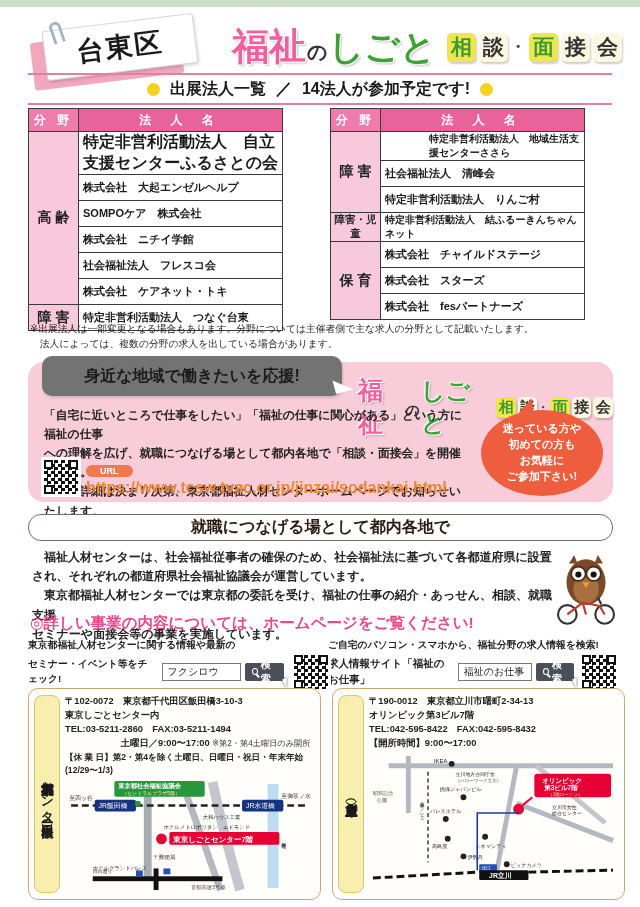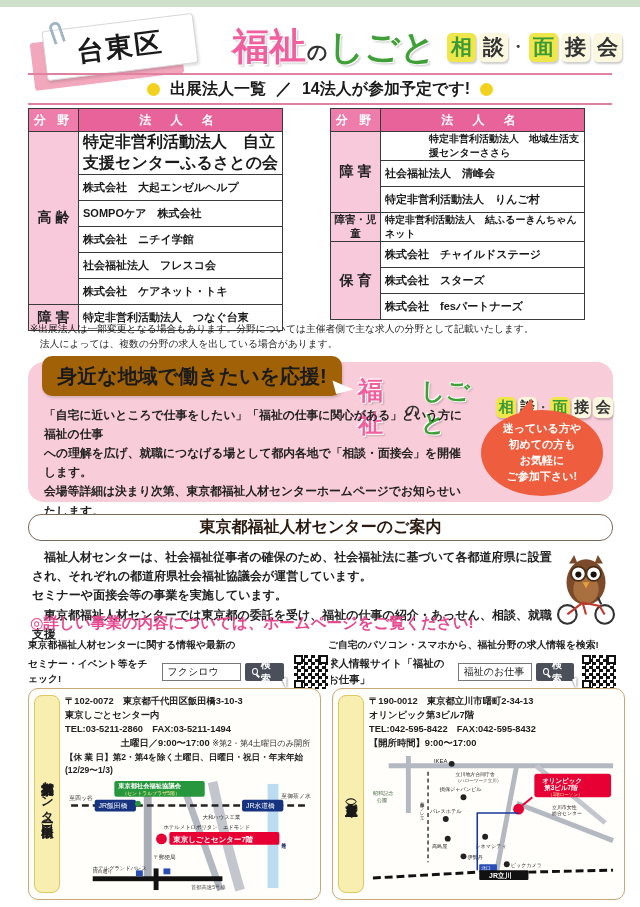--- a/index.html
+++ b/index.html
@@ -39,21 +39,21 @@
   .th-name { background:#e9639b; letter-spacing:8px; }
   .cat-cell { background:#f7c9da; text-align:center; font-weight:bold; font-size:14px; color:#222; }
   .cat-cell.small { font-size:10.5px; }
   .name-cell { background:#fff; font-size:11px; font-weight:bold; color:#1a1a1a; padding:0 4px; height:26px; }
 
   
   .note { position:absolute; top:322px; left:30px; width:585px; font-size:9.8px; color:#222; line-height:1.5; }
 
   
   .pink { position:absolute; top:362px; left:28px; width:585px; height:140px; background:#f9ccd9; border-radius:16px; }
-  .bubble { position:absolute; top:-6px; left:14px; width:300px; height:40px; background:#a16207; border-radius:10px; box-shadow:1px 2px 3px rgba(0,0,0,.15); display:flex; align-items:center; justify-content:center; font-size:20px; font-weight:bold; color:#1a1a1a; }
+  .bubble { position:absolute; top:-6px; left:14px; width:300px; height:40px; background:#737373; border-radius:10px; box-shadow:1px 2px 3px rgba(0,0,0,.15); display:flex; align-items:center; justify-content:center; font-size:16px; font-weight:bold; color:#1a1a1a; }
   .bubble:after { content:""; position:absolute; right:-10px; bottom:4px; width:0; height:0; border-style:solid; border-width:14px 0 0 18px; border-color:transparent transparent transparent #fff; transform:rotate(-15deg); }
   .logo-small { top:12px; left:330px; }
   .logo-small .t-fukushi { font-size:25px; }
   .logo-small .t-no { font-size:14px; margin:7px 1px 0; }
   .logo-small .t-shigoto { font-size:24px; margin-right:5px; }
   .logo-small .bx { width:21px; height:21px; font-size:15px; margin-left:2px; }
   .logo-small .logo-dot { font-size:11px; }
   .pink-body { position:absolute; top:44px; left:16px; width:420px; font-size:11.8px; font-weight:bold; color:#222; line-height:1.62; }
   .url-row { position:absolute; left:16px; top:98px; display:flex; align-items:flex-start; gap:8px; }
   .url-pill { display:inline-block; background:#ee7a52; color:#fff; font-size:9px; font-weight:bold; border-radius:8px; padding:1px 14px; margin-bottom:2px; }
@@ -210,36 +210,47 @@
       <span class="logo-dot">・</span>
       <span class="bx yellow">面</span>
       <span class="bx pale">接</span>
       <span class="bx pale">会</span>
     </div>
     <div class="pink-body">
       <div>「自宅に近いところで仕事をしたい」「福祉の仕事に関心がある」という方に福祉の仕事</div>
       <div>への理解を広げ、就職につなげる場として都内各地で「相談・面接会」を開催します。</div>
       <div>会場等詳細は決まり次第、東京都福祉人材センターホームページでお知らせいたします。</div>
     </div>
+    <div class="url-row">
+      <div class="qr">
+          <i></i>
+          <i></i>
+          <i></i>
+        </div>
+      <div>
+        <span class="url-pill">URL</span>
+        <div class="url-text">https://www.tcsw.tvac.or.jp/jinzai/sodankai.html</div>
+      </div>
+    </div>
     <div class="orange-bubble">
       <span>迷っている方や</span>
       <span>初めての方も</span>
       <span>お気軽に</span>
       <span>ご参加下さい!</span>
     </div>
   </div>
 
   <div class="info-title">
-    <span>東京都福祉人材センターのご案内</span>
+    <span>就職につなげる場として都内各地で</span>
   </div>
   <div class="info-paras">
     <div>　福祉人材センターは、社会福祉従事者の確保のため、社会福祉法に基づいて各都道府県に設置</div>
     <div>され、それぞれの都道府県社会福祉協議会が運営しています。</div>
+    <div>　東京都福祉人材センターでは東京都の委託を受け、福祉の仕事の紹介・あっせん、相談、就職支援</div>
     <div>セミナーや面接会等の事業を実施しています。</div>
-    <div>　東京都福祉人材センターでは東京都の委託を受け、福祉の仕事の紹介・あっせん、相談、就職支援</div>
   </div>
 
   <div class="owl">
     <svg width="68" height="78" viewBox="0 0 80 92">
       <ellipse cx="40" cy="38" rx="23" ry="27" fill="#7a4a2b"></ellipse>
       <ellipse cx="40" cy="46" rx="15" ry="17" fill="#a8703f"></ellipse>
       <path d="M20 16 L26 6 L30 16 Z" fill="#7a4a2b"></path>
       <path d="M60 16 L54 6 L50 16 Z" fill="#7a4a2b"></path>
       <circle cx="31" cy="28" r="8.5" fill="#fff" stroke="#4a2d15" stroke-width="2"></circle>
       <circle cx="49" cy="28" r="8.5" fill="#fff" stroke="#4a2d15" stroke-width="2"></circle>

